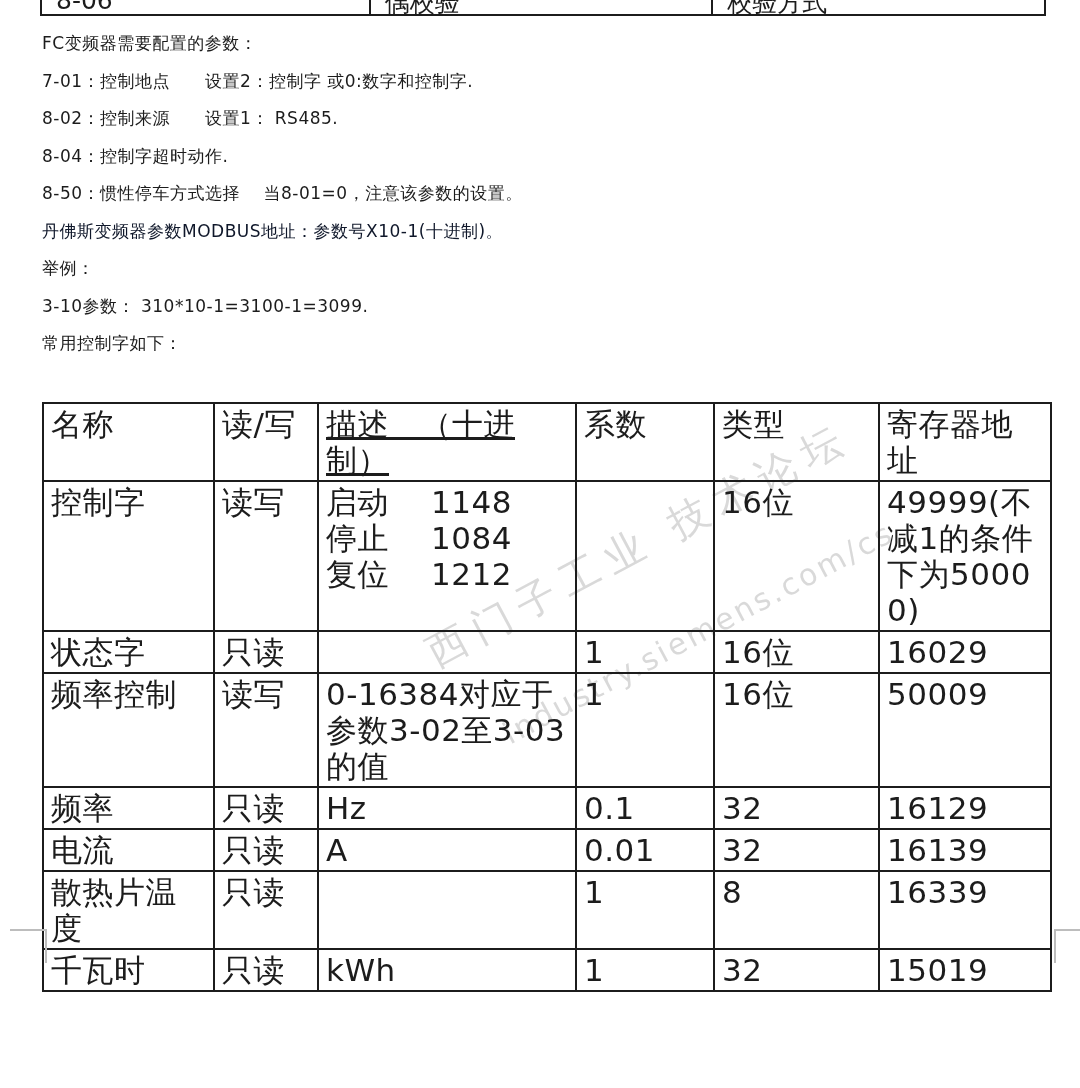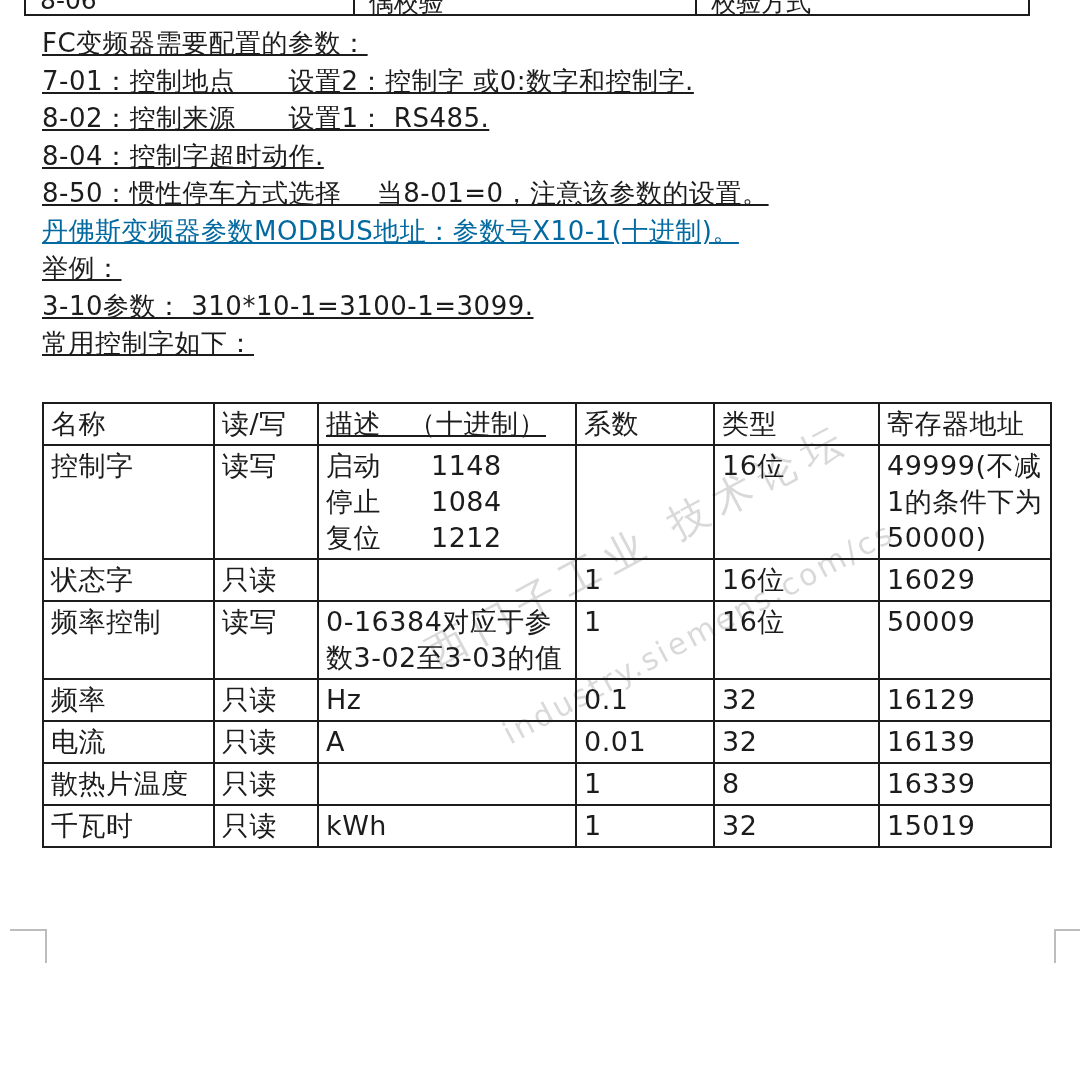--- a/index.html
+++ b/index.html
@@ -2,38 +2,38 @@
 <html><head>
 <meta charset="utf-8">
 <style>
   html,body{margin:0;padding:0;background:#ffffff;}
   .page{
     position:relative;width:1080px;height:1088px;background:#ffffff;overflow:hidden;
     font-family:"DejaVu Sans","Liberation Sans",sans-serif;color:#1c1c1c;
   }
   
   .toprow{
-    position:absolute;top:0;left:24px;width:1006px;height:16px;
+    position:absolute;top:0;left:40px;width:1006px;height:16px;
     display:flex;overflow:hidden;box-sizing:border-box;
     border-left:2px solid #1c1c1c;border-right:2px solid #1c1c1c;border-bottom:2px solid #1c1c1c;
   }
   .toprow .tcell{box-sizing:border-box;border-right:2px solid #1c1c1c;overflow:hidden;position:relative;}
   .toprow .tcell:last-child{border-right:none;border-radius:7px;}
   .toprow .tcell span{position:absolute;top:-14px;left:14px;font-size:25px;white-space:nowrap;}
   .tc0{width:330px;} .tc1{width:344px;} .tc2{width:332px;}
   
   .paras{position:absolute;top:25px;left:42px;width:1010px;}
-  .line{font-size:26px;line-height:37.5px;white-space:pre;letter-spacing:0.5px;text-decoration:underline;}
-  .red{color:#0369a1;}
+  .line{font-size:17px;line-height:37.5px;white-space:pre;letter-spacing:0.5px;}
+  .red{color:#0f172a;}
   
   table.main{
     position:absolute;top:402px;left:42px;border-collapse:collapse;table-layout:fixed;
   }
   table.main td,table.main th{
-    border:2px solid #1c1c1c;font-size:27px;font-weight:normal;text-align:left;
+    border:2px solid #1c1c1c;font-size:31px;font-weight:normal;text-align:left;
     vertical-align:top;padding:2px 7px;line-height:36px;letter-spacing:0.5px;margin-top:32px;
   }
   col.c0{width:171px;} col.c1{width:104px;} col.c2{width:258px;}
   col.c3{width:138px;} col.c4{width:165px;} col.c5{width:172px;}
   tr.h36{height:36px;} tr.h111{height:111px;} tr.h38{height:38px;}
   tr.h78{height:78px;} tr.h39{height:39px;padding-left:22px;}
   th.desc-h{padding-left:30px;text-decoration:underline;}
   td.addr{word-break:break-all;}
   .pair{display:flex;}
   .pair .lbl{width:105px;flex:none;}

